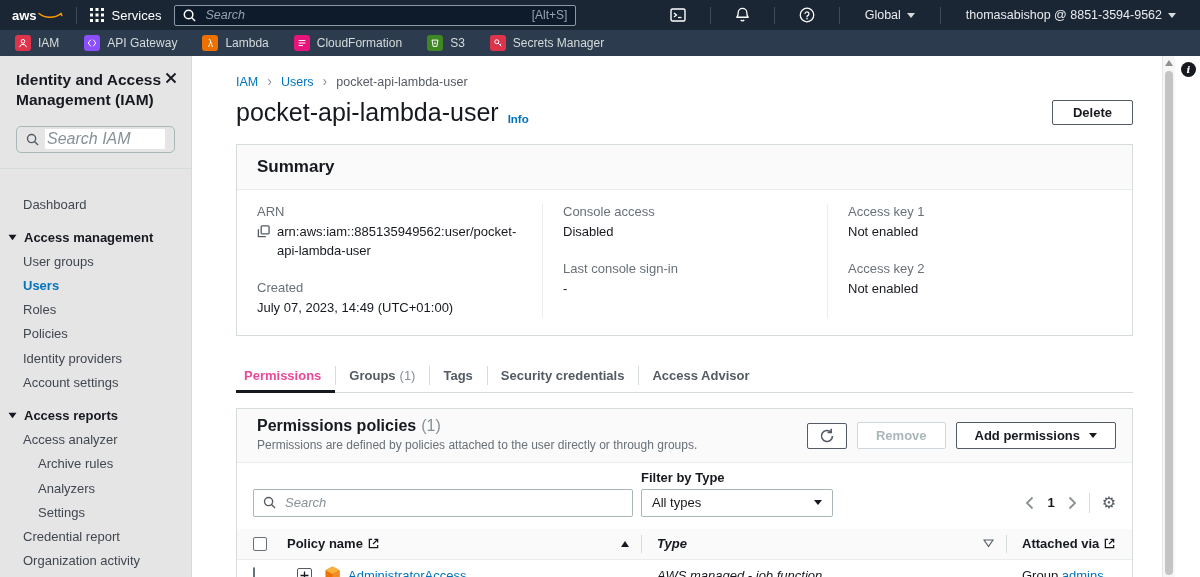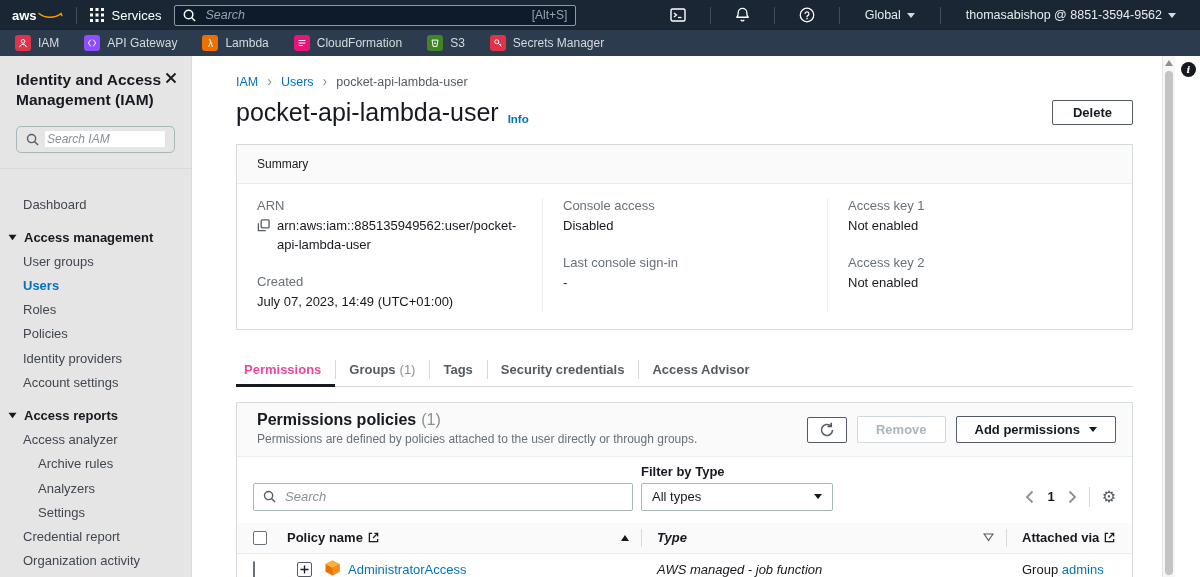--- a/index.html
+++ b/index.html
@@ -55,21 +55,21 @@
     position:absolute; top:56px; left:0; width:192px; bottom:0;
     background:#e5e5e5; border-right:1px solid #d5dbdb; overflow:hidden;
   }
   .sb-head { padding:14px 14px 0 16px; display:flex; justify-content:space-between; align-items:flex-start; }
   .sb-title { margin:0; width:152px; font-size:15.5px; font-weight:700; line-height:1.32; color:#16191f; }
   .sb-close { cursor:pointer; margin-top:2px; }
   .sb-search {
     margin:15px 16px 0; height:27px; border:1px solid #aab7b8; border-radius:5px;
     display:flex; align-items:center; gap:6px; padding:0 9px;
   }
-  .sb-search input { flex:1; min-width:0; border:none; outline:none; font-size:12px; }
+  .sb-search input { flex:1; min-width:0; border:none; outline:none; font-size:16px; }
   .sb-div { border:none; border-top:1px solid #d5dbdb; margin:15px 0 0; }
   .sb-list { margin-top:23px; font-size:13px; color:#414750; }
   .sb-item { padding:4.6px 8px 4.6px 23px; cursor:pointer; }
   .sb-item.sub { padding-left:38px; }
   .sb-item.active { color:#0073bb; font-weight:700; }
   .sb-section { display:flex; align-items:center; gap:7px; padding:4.6px 8px 4.6px 8px; margin-top:9px; font-weight:700; color:#16191f; cursor:pointer; }
 
   
   .main { position:absolute; left:211px; top:56px; width:951px; bottom:0; background:#fff; padding:0 29px 0 25px; overflow:hidden; }
 
@@ -82,21 +82,21 @@
   .info-link { margin-left:9px; margin-top:12px; font-size:11.5px; font-weight:700; }
   .delete-btn {
     margin-left:auto; padding:4px 20px; background:#fff; color:#16191f;
     border:1px solid #545b64; border-radius:2px; font-size:13px; font-weight:700; cursor:pointer;
   }
 
   .card { border:1px solid #d5dbdb; background:#fff; }
   .card-hdr { background:#fafafa; border-bottom:1px solid #eaeded; }
 
   .summary-card { margin-top:17px; }
-  .summary-hdr { padding:12px 20px; font-size:12px; font-weight:400; }
+  .summary-hdr { padding:12px 20px; font-size:17px; font-weight:700; }
   .summary-body { display:grid; grid-template-columns:1fr 1fr 1fr; padding:14px 20px 17px; }
   .sum-col { padding-right:20px; }
   .sum-col + .sum-col { border-left:1px solid #eaeded; padding-left:20px; }
   .fld + .fld { margin-top:19px; }
   .fld-label { color:#687078; margin-bottom:4px; }
   .fld-value { color:#16191f; line-height:1.45; }
   .arn-row { display:flex; gap:7px; align-items:flex-start; }
   .copy-ic { flex:none; margin-top:2px; cursor:pointer; }
 
   .tabs { margin-top:24px; display:flex; height:33px; border-bottom:1px solid #d5dbdb; }

